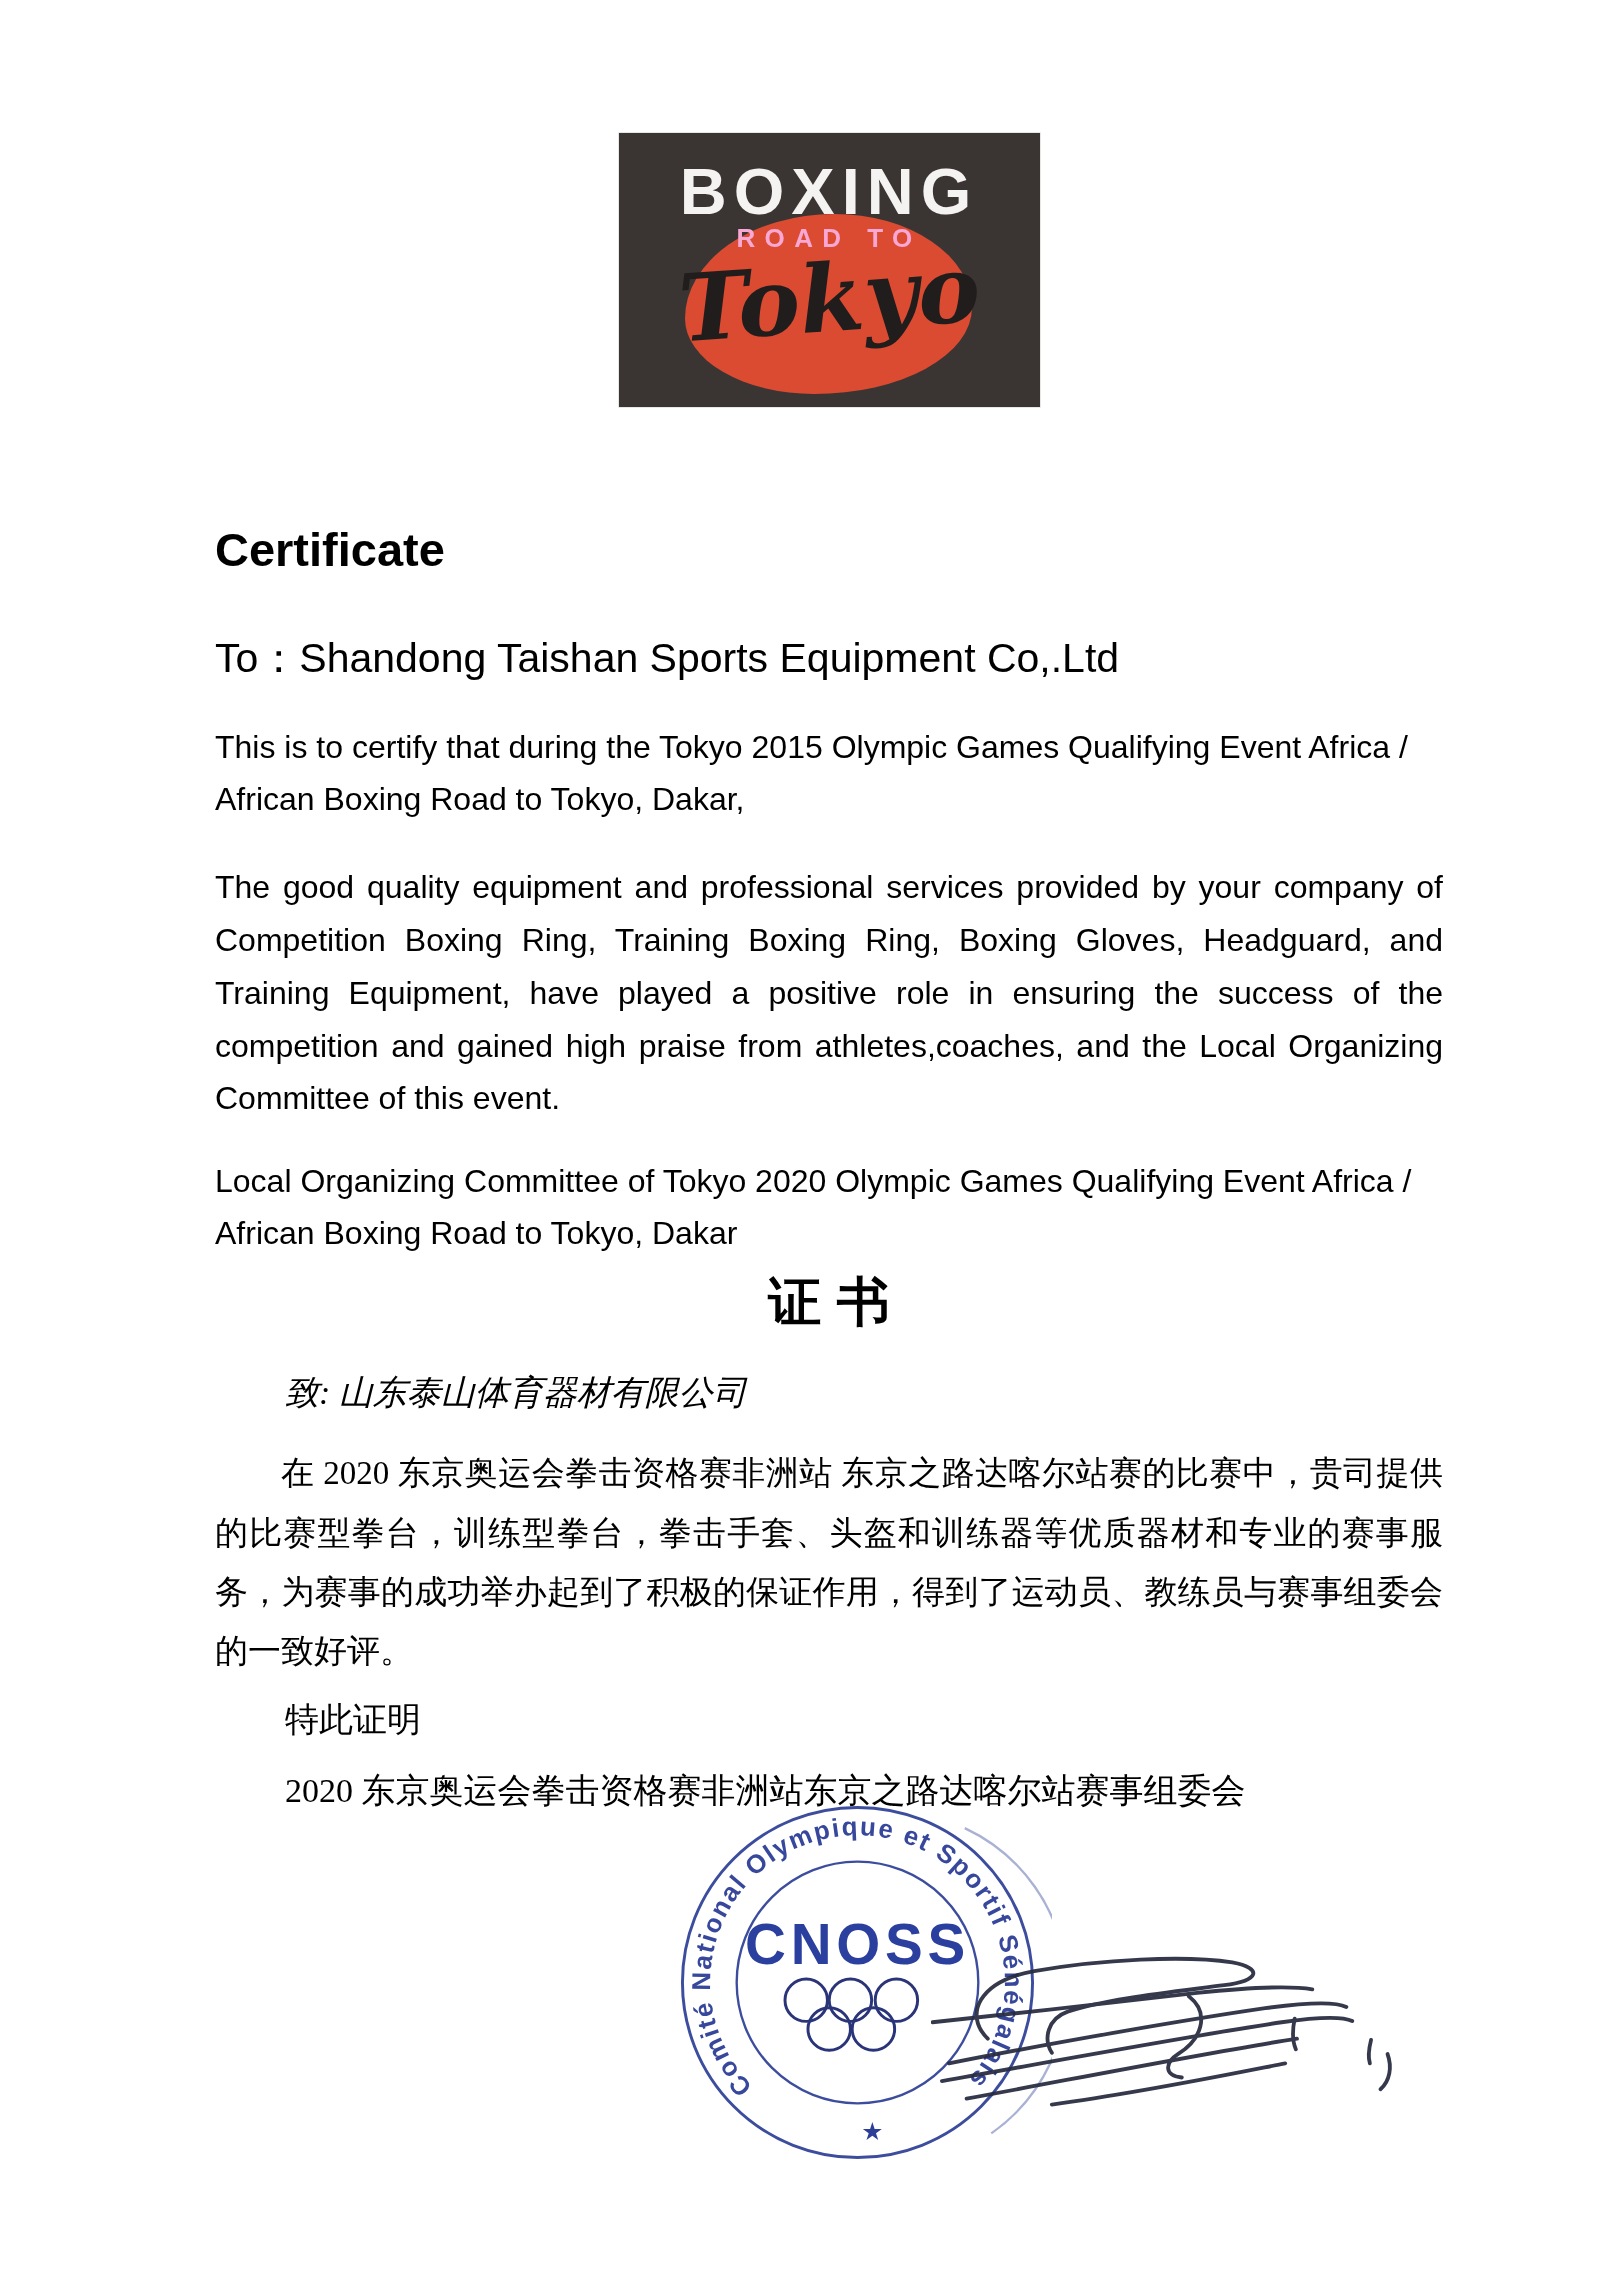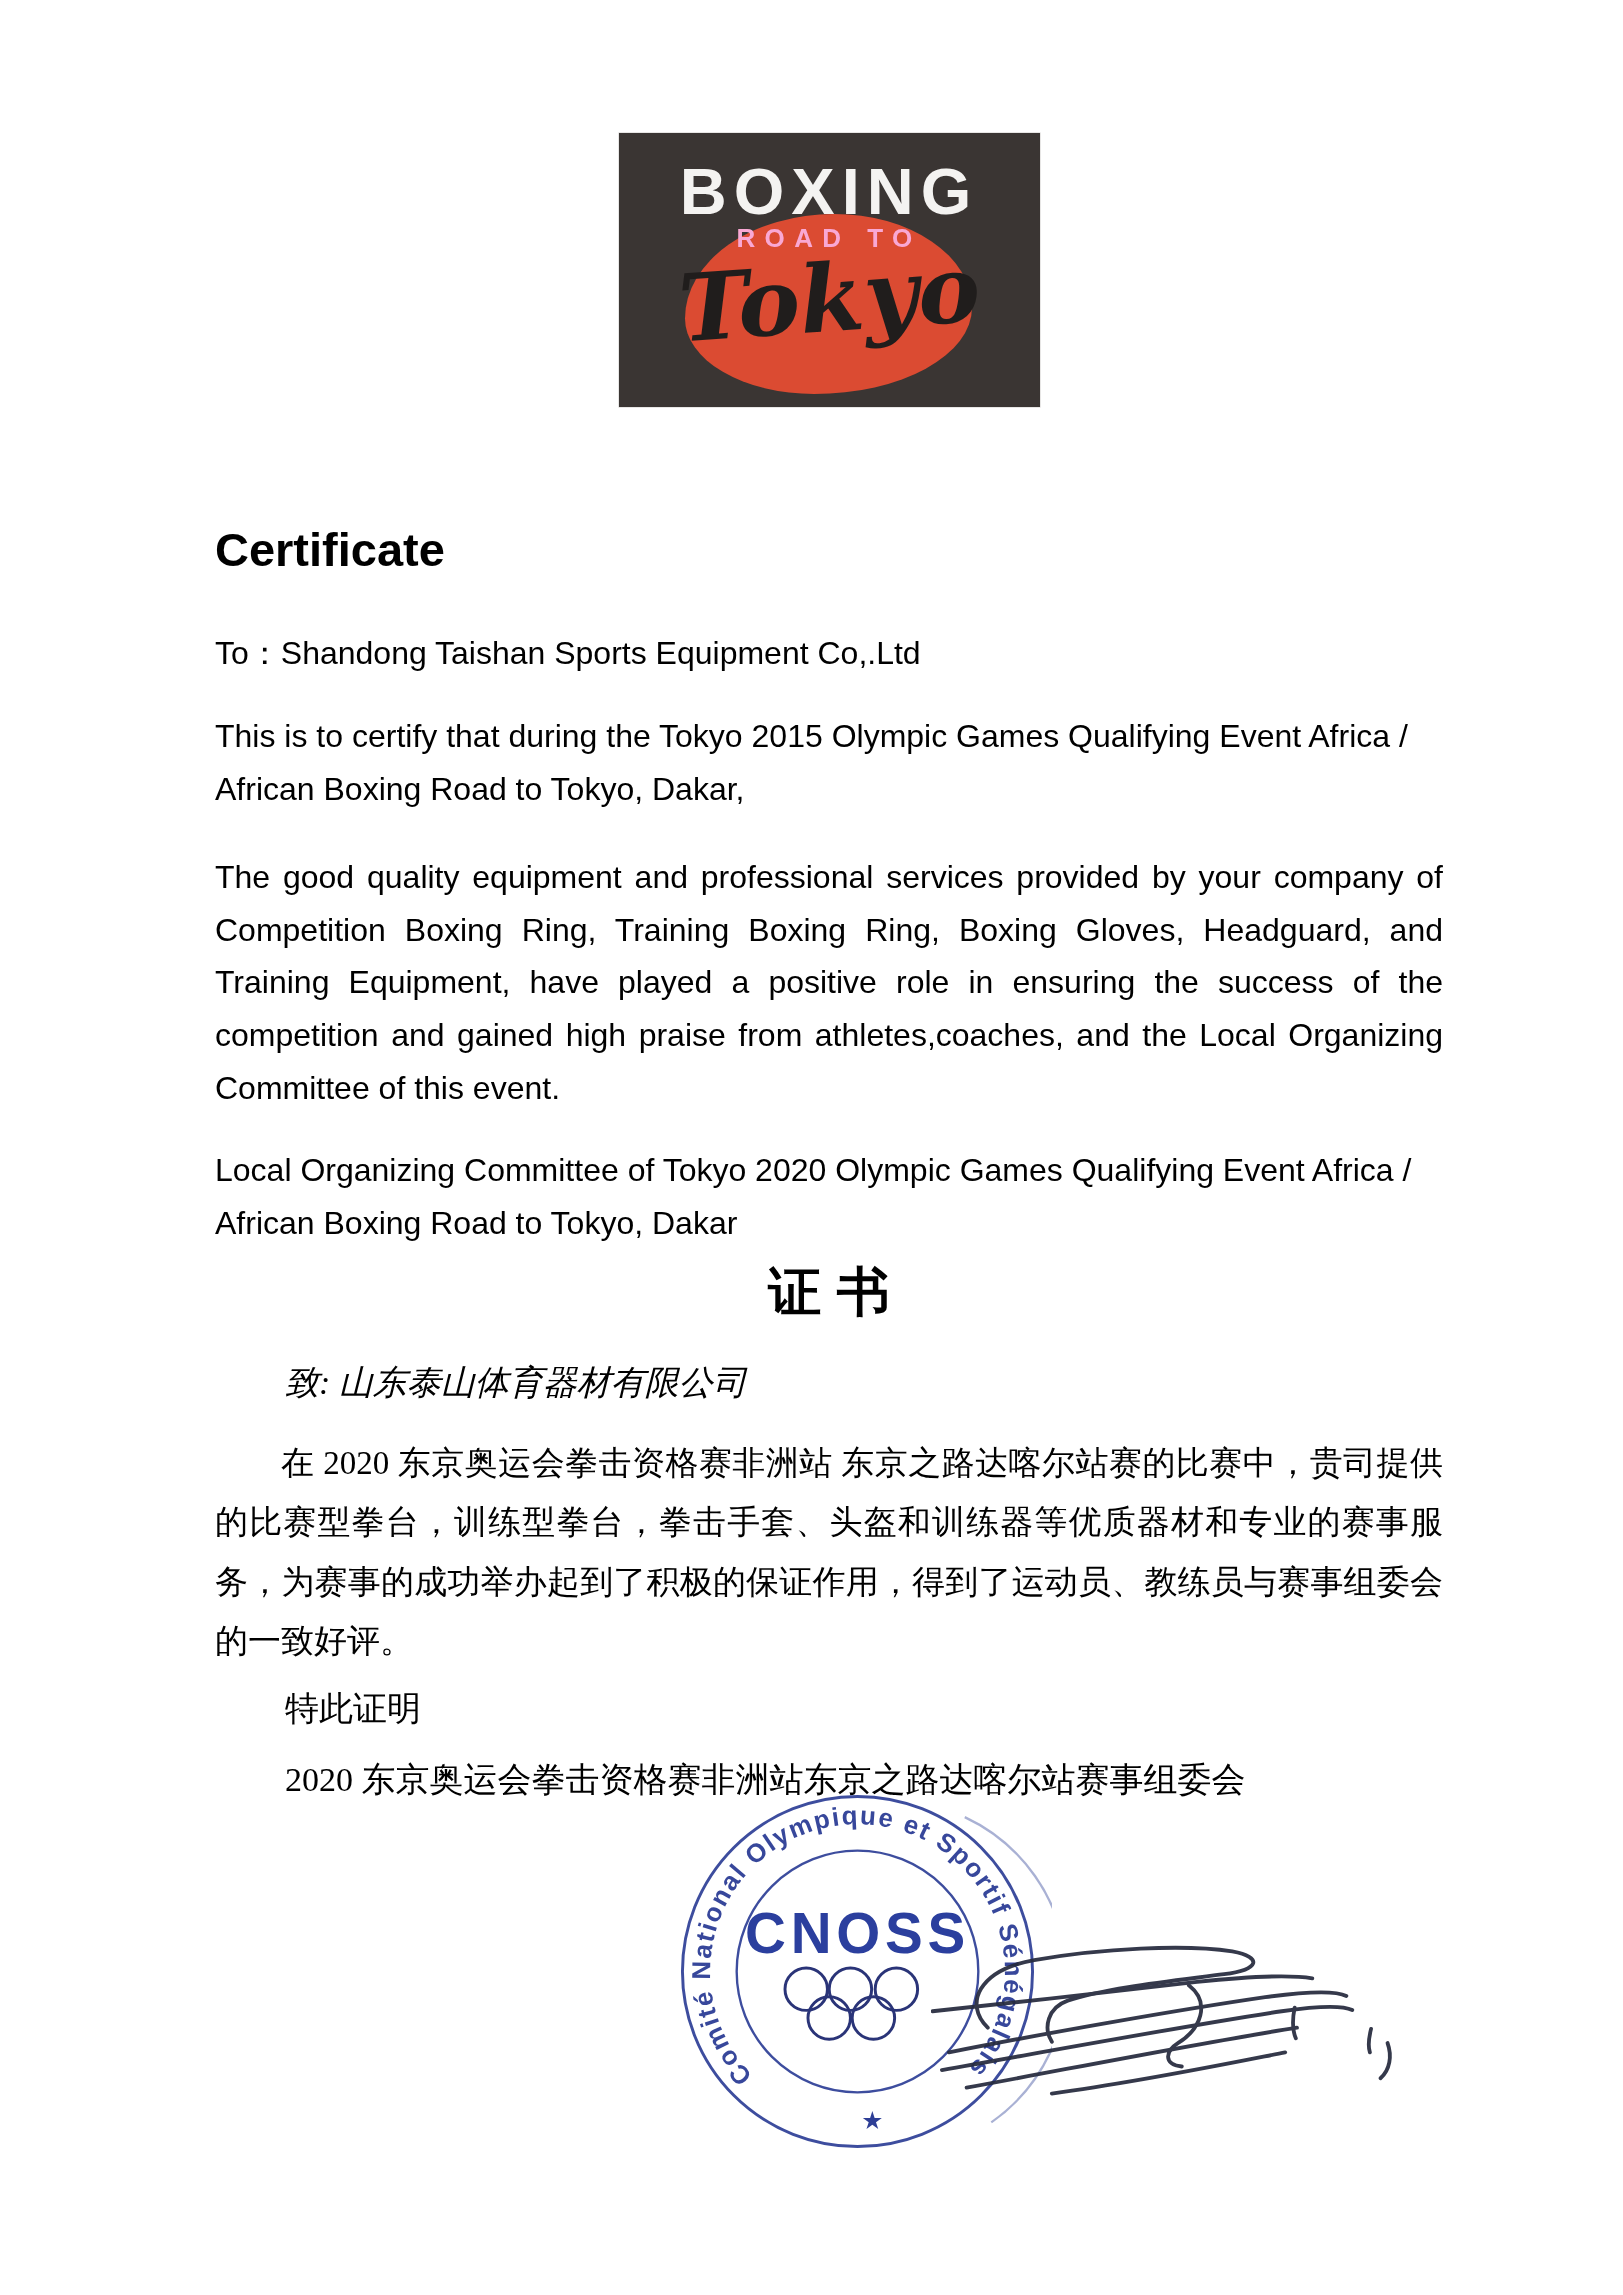--- a/index.html
+++ b/index.html
@@ -32,21 +32,21 @@
   }
   .logo-tokyo {
     position:absolute; top:115px; left:0; width:100%; text-align:center;
     font-family:"DejaVu Serif","Liberation Serif",serif;
     font-style:italic; font-weight:bold; font-size:93px; line-height:1.1;
     color:#201d1c; transform:rotate(-4deg);
   }
 
   
   .title { margin-top:115px; text-align:left; font-size:47px; font-weight:bold; }
-  .to-line { margin-top:58px; font-size:32px; line-height:1.16; }
+  .to-line { margin-top:58px; font-size:41px; line-height:1.16; }
   .para { margin-top:38px; font-size:32px; line-height:1.65; }
   .para.justify { text-align:justify; }
   .para.p2 { margin-top:35px; }
   .para.p3 { margin-top:29.5px; }
 
   
   .cjk { font-family:"Liberation Serif","DejaVu Serif",serif; }
   .cn-title {
     margin-top:12px; text-align:center; font-size:53px; font-weight:bold;
     letter-spacing:15.3px; text-indent:15.3px; line-height:1.15;

